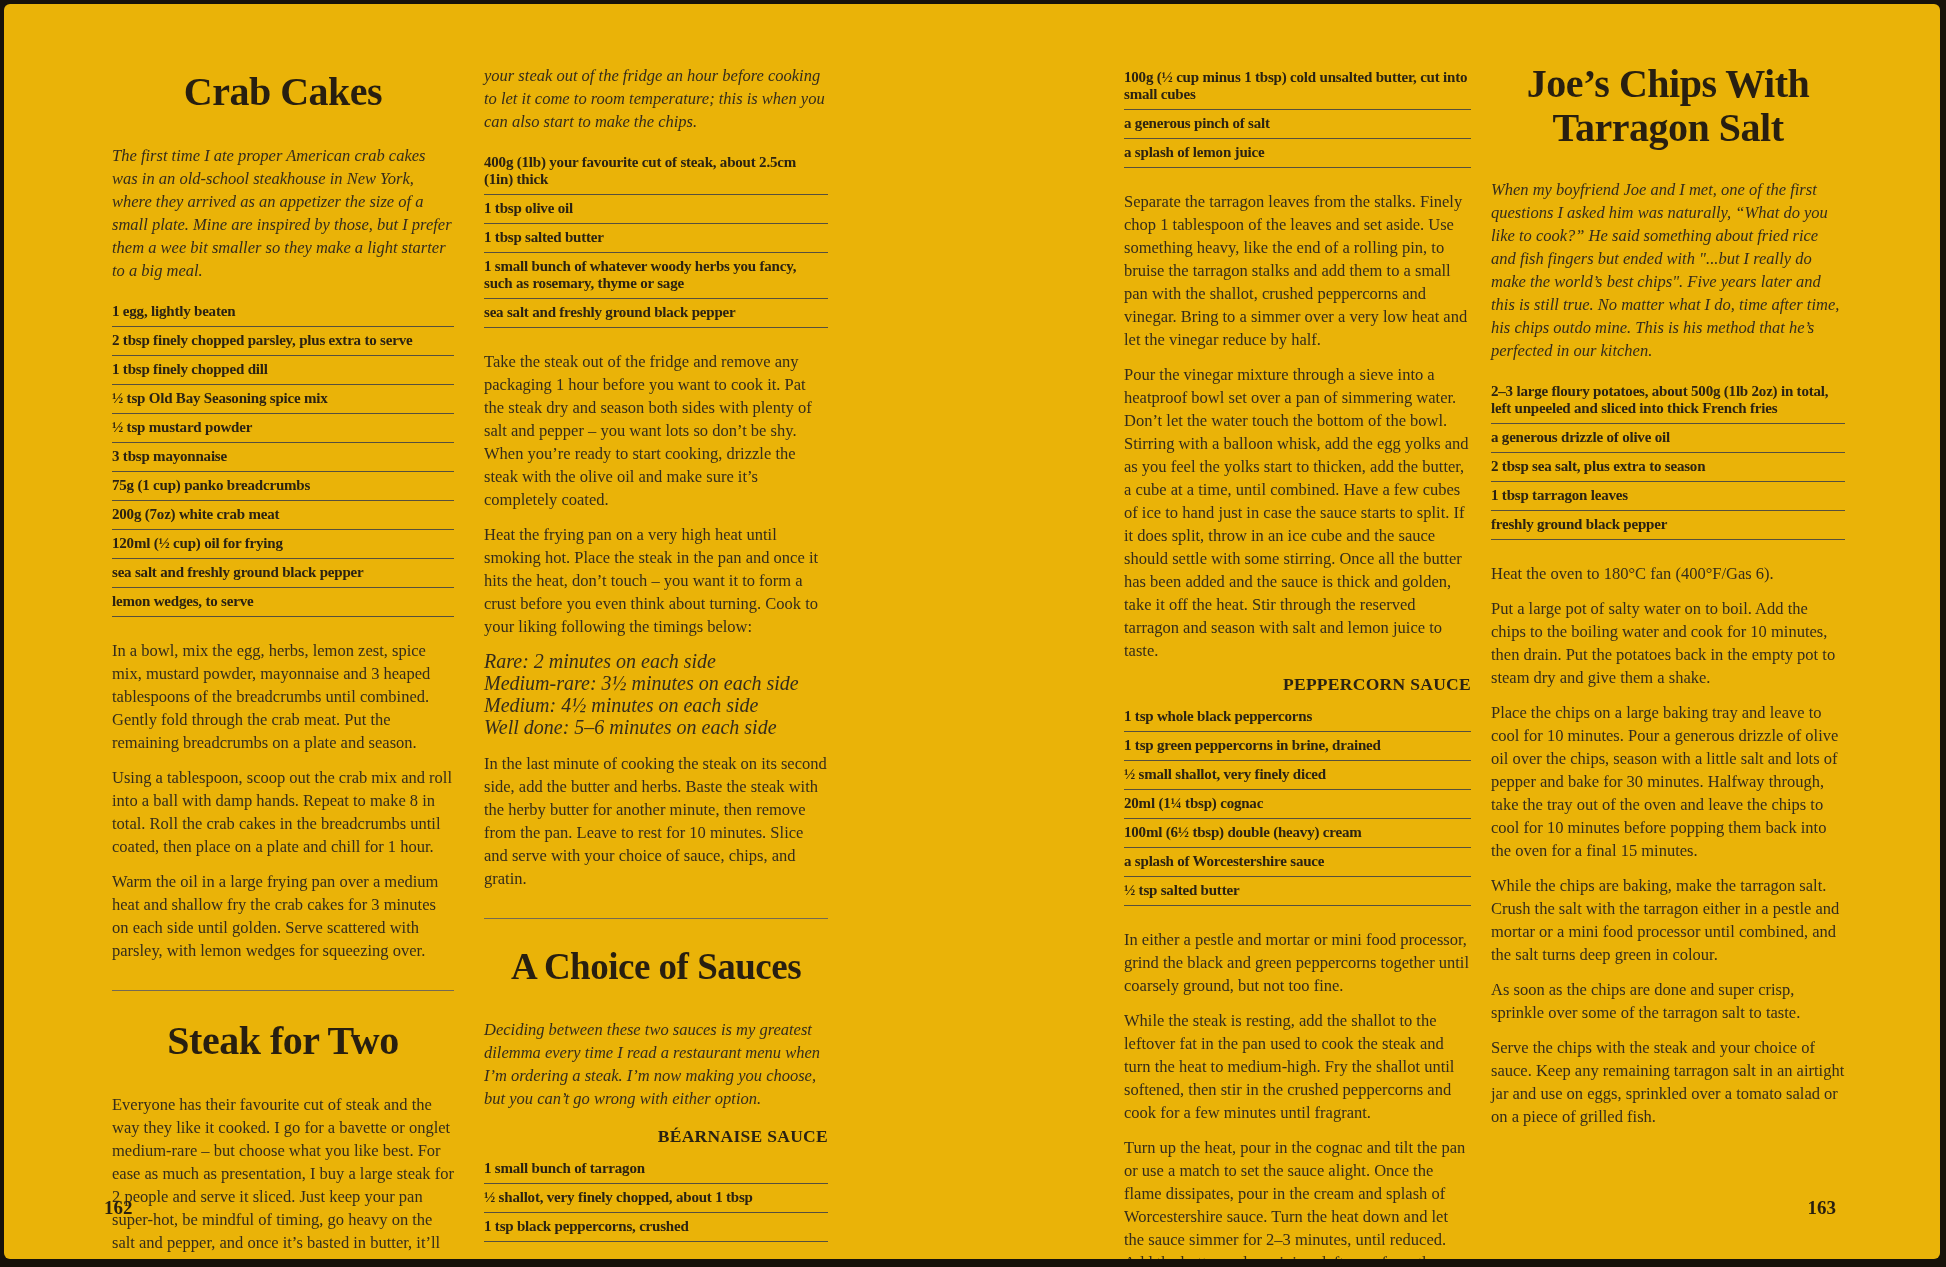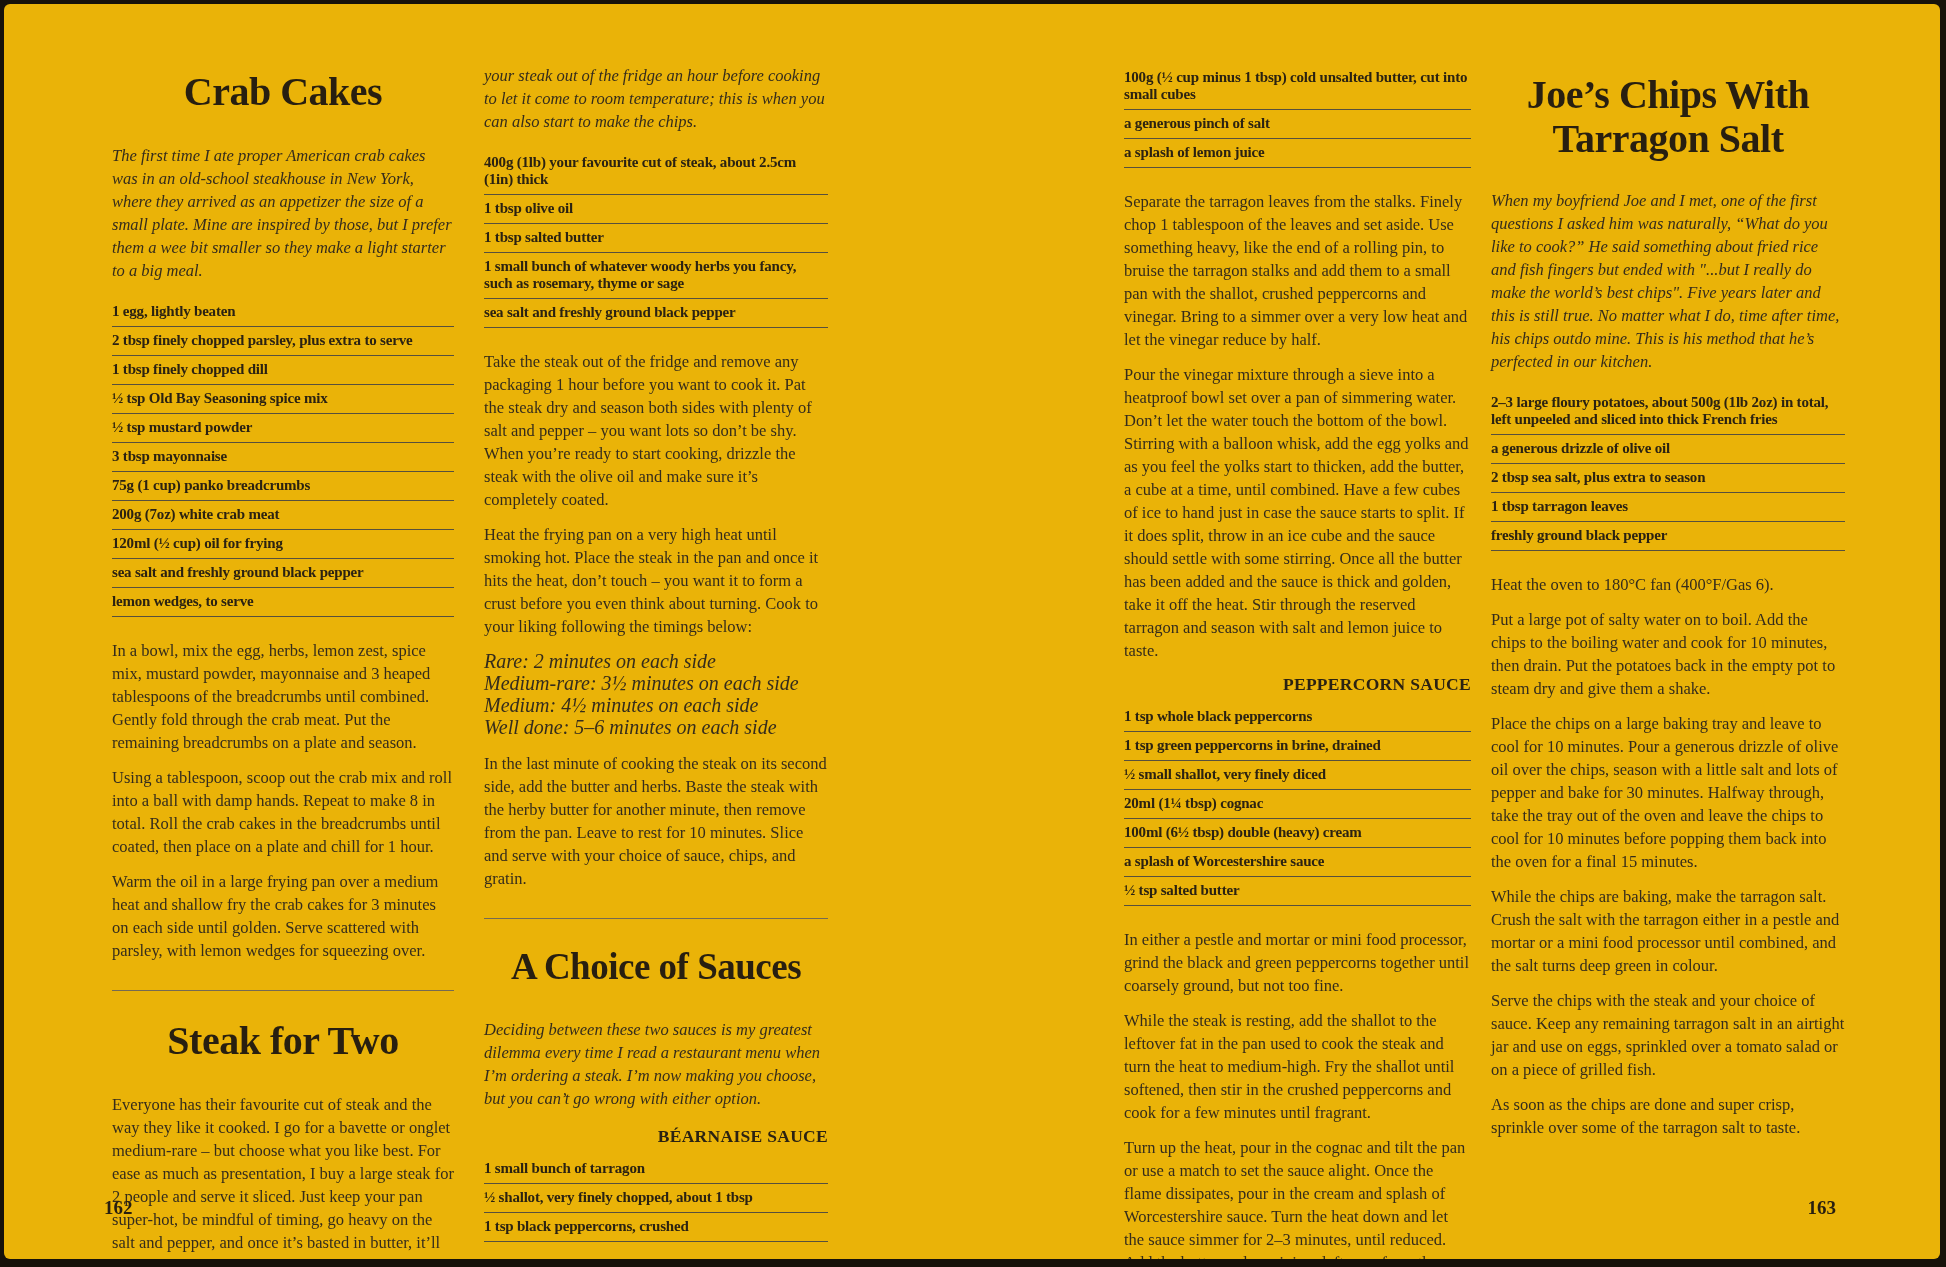--- a/index.html
+++ b/index.html
@@ -12,21 +12,21 @@
     position:absolute;left:4px;top:4px;right:6px;bottom:8px;
     background:#eab308;
     border-radius:6px;
     overflow:hidden;
     color:#2d2517;
   }
   .col{position:absolute;width:342px;}
   #col1{left:108px;top:52px;}
   #col2{left:480px;top:60px;width:344px;}
   #col3{left:1120px;top:60px;width:347px;}
-  #col4{left:1487px;top:55px;width:354px;}
+  #col4{left:1487px;top:44px;width:354px;}
 
   .h1{
     font-family:"Liberation Serif", serif;
     font-weight:700;
     font-size:40px;
     line-height:1.1;
     letter-spacing:-0.5px;
     text-align:center;
     color:#281f10;
     margin:0 0 30px 0;
@@ -189,20 +189,20 @@
       <div class="ing">a generous drizzle of olive oil</div>
       <div class="ing">2 tbsp sea salt, plus extra to season</div>
       <div class="ing">1 tbsp tarragon leaves</div>
       <div class="ing">freshly ground black pepper</div>
     </div>
 
     <p class="para">Heat the oven to 180°C fan (400°F/Gas 6).</p>
     <p class="para">Put a large pot of salty water on to boil. Add the chips to the boiling water and cook for 10 minutes, then drain. Put the potatoes back in the empty pot to steam dry and give them a shake.</p>
     <p class="para">Place the chips on a large baking tray and leave to cool for 10 minutes. Pour a generous drizzle of olive oil over the chips, season with a little salt and lots of pepper and bake for 30 minutes. Halfway through, take the tray out of the oven and leave the chips to cool for 10 minutes before popping them back into the oven for a final 15 minutes.</p>
     <p class="para">While the chips are baking, make the tarragon salt. Crush the salt with the tarragon either in a pestle and mortar or a mini food processor until combined, and the salt turns deep green in colour.</p>
+    <p class="para">As soon as the chips are done and super crisp, sprinkle over some of the tarragon salt to taste.</p>
     <p class="para">Serve the chips with the steak and your choice of sauce. Keep any remaining tarragon salt in an airtight jar and use on eggs, sprinkled over a tomato salad or on a piece of grilled fish.</p>
-    <p class="para">As soon as the chips are done and super crisp, sprinkle over some of the tarragon salt to taste.</p>
   </div>
 
   <div class="pagenum" id="pn-left">162</div>
   <div class="pagenum" id="pn-right">163</div>
 
 </div>
 
 </body></html>

